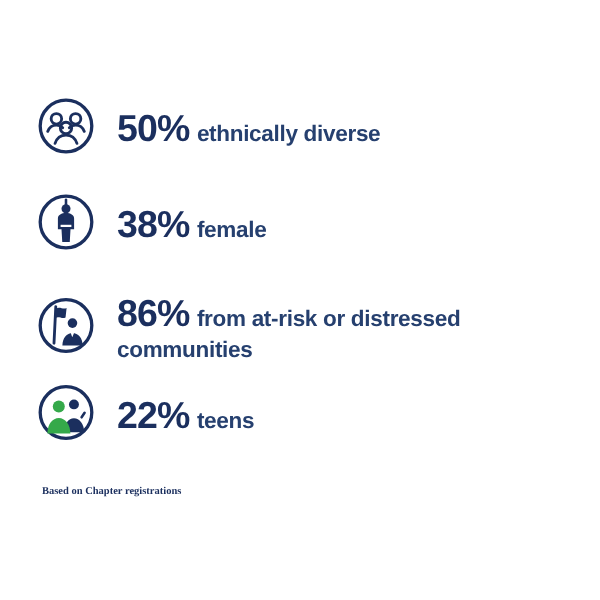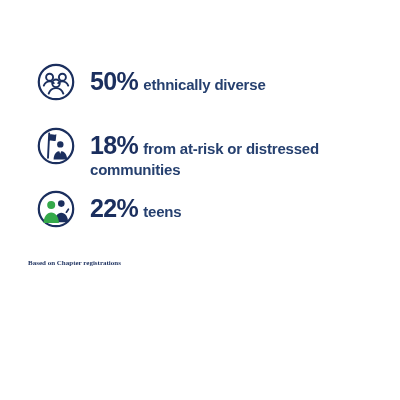--- a/index.html
+++ b/index.html
@@ -19,22 +19,22 @@
     height: 400px;
     box-sizing: border-box;
     padding: 62px 0 0 0;
   }
   .stat-list {
     display: flex;
     flex-direction: column;
   }
   .stat-row {
     display: flex;
-    align-items: flex-start;
-    padding-left: 36px;
+    align-items: center;
+    padding-left: 24px;
     margin-bottom: 20px;
     min-height: 44px;
   }
   .stat-row.row-wrap {
     margin-bottom: 10px;
   }
   .icon-badge {
     flex: 0 0 auto;
     width: 40px;
     height: 40px;
@@ -91,34 +91,48 @@
           <path d="M32.2 23.6c-1.1-2.8-3.3-4.2-5.8-4.2-1.6 0-3.1.6-4.2 1.7" fill="none" stroke="#1b2f5e" stroke-width="1.9" stroke-linecap="round"></path>
           <circle cx="20" cy="21.3" r="3.8" fill="none" stroke="#1b2f5e" stroke-width="1.9"></circle>
           <path d="M12.7 31.6c1.2-3.6 3.9-5.5 7.3-5.5s6.1 1.9 7.3 5.5" fill="none" stroke="#1b2f5e" stroke-width="1.9" stroke-linecap="round"></path>
         </svg>
       </span>
       <span class="stat-text">
         <span class="stat-value">50%</span><span class="stat-label">ethnically diverse</span>
       </span>
     </div>
 
+    <div class="stat-row">
+      <span class="icon-badge">
+        <svg viewBox="0 0 40 40" xmlns="http://www.w3.org/2000/svg">
+          <circle cx="20" cy="20" r="17.2" fill="none" stroke="#1b2f5e" stroke-width="2.2"></circle>
+          <path d="M20 5.2v3.2" stroke="#1b2f5e" stroke-width="1.7" stroke-linecap="round"></path>
+          <circle cx="20" cy="11.2" r="3.0" fill="#1b2f5e"></circle>
+          <path d="M14.6 17.6c0-2.3 2.4-3.6 5.4-3.6s5.4 1.3 5.4 3.6v7.2h-2.4l-.5 8.6h-5l-.5-8.6h-2.4z" fill="#1b2f5e"></path>
+          <path d="M16.4 22.6h7.2" stroke="#ffffff" stroke-width="1.5"></path>
+        </svg>
+      </span>
+      <span class="stat-text">
+        <span class="stat-value">38%</span><span class="stat-label">female</span>
+      </span>
+    </div>
 
     <div class="stat-row row-wrap">
       <span class="icon-badge">
         <svg viewBox="0 0 40 40" xmlns="http://www.w3.org/2000/svg">
           <circle cx="20" cy="20" r="17.2" fill="none" stroke="#1b2f5e" stroke-width="2.2"></circle>
           <path d="M13.2 7.4L12.0 31.8" stroke="#1b2f5e" stroke-width="1.9" stroke-linecap="round"></path>
           <path d="M13.4 8.6c2.6-1.4 4.6.9 7.0-.3l-.7 6.4c-2.4 1.2-4.3-1.0-6.8.3z" fill="#1b2f5e"></path>
           <circle cx="24.3" cy="18.4" r="3.2" fill="#1b2f5e"></circle>
           <path d="M17.6 33.4c0-5.0 2.9-8.4 6.7-8.4s6.8 3.4 6.8 8.4z" fill="#1b2f5e"></path>
           <path d="M23.1 24.8l1.1 3.0 1.2-3.0" fill="#ffffff"></path>
         </svg>
       </span>
       <span class="stat-text">
-        <span class="stat-value">18%</span><span class="stat-label">from at-risk or distressed communities</span>
+        <span class="stat-value">86%</span><span class="stat-label">from at-risk or distressed communities</span>
       </span>
     </div>
 
     <div class="stat-row">
       <span class="icon-badge">
         <svg viewBox="0 0 40 40" xmlns="http://www.w3.org/2000/svg">
           <circle cx="20" cy="20" r="17.2" fill="none" stroke="#1b2f5e" stroke-width="2.2"></circle>
           <circle cx="25.3" cy="14.6" r="3.3" fill="#1b2f5e"></circle>
           <path d="M18.6 33.2c0-5.6 3.0-9.4 6.7-9.4s6.8 3.8 6.8 9.4z" fill="#1b2f5e"></path>
           <path d="M30.4 23.2l2.0-3.0" stroke="#1b2f5e" stroke-width="1.7" stroke-linecap="round"></path>

